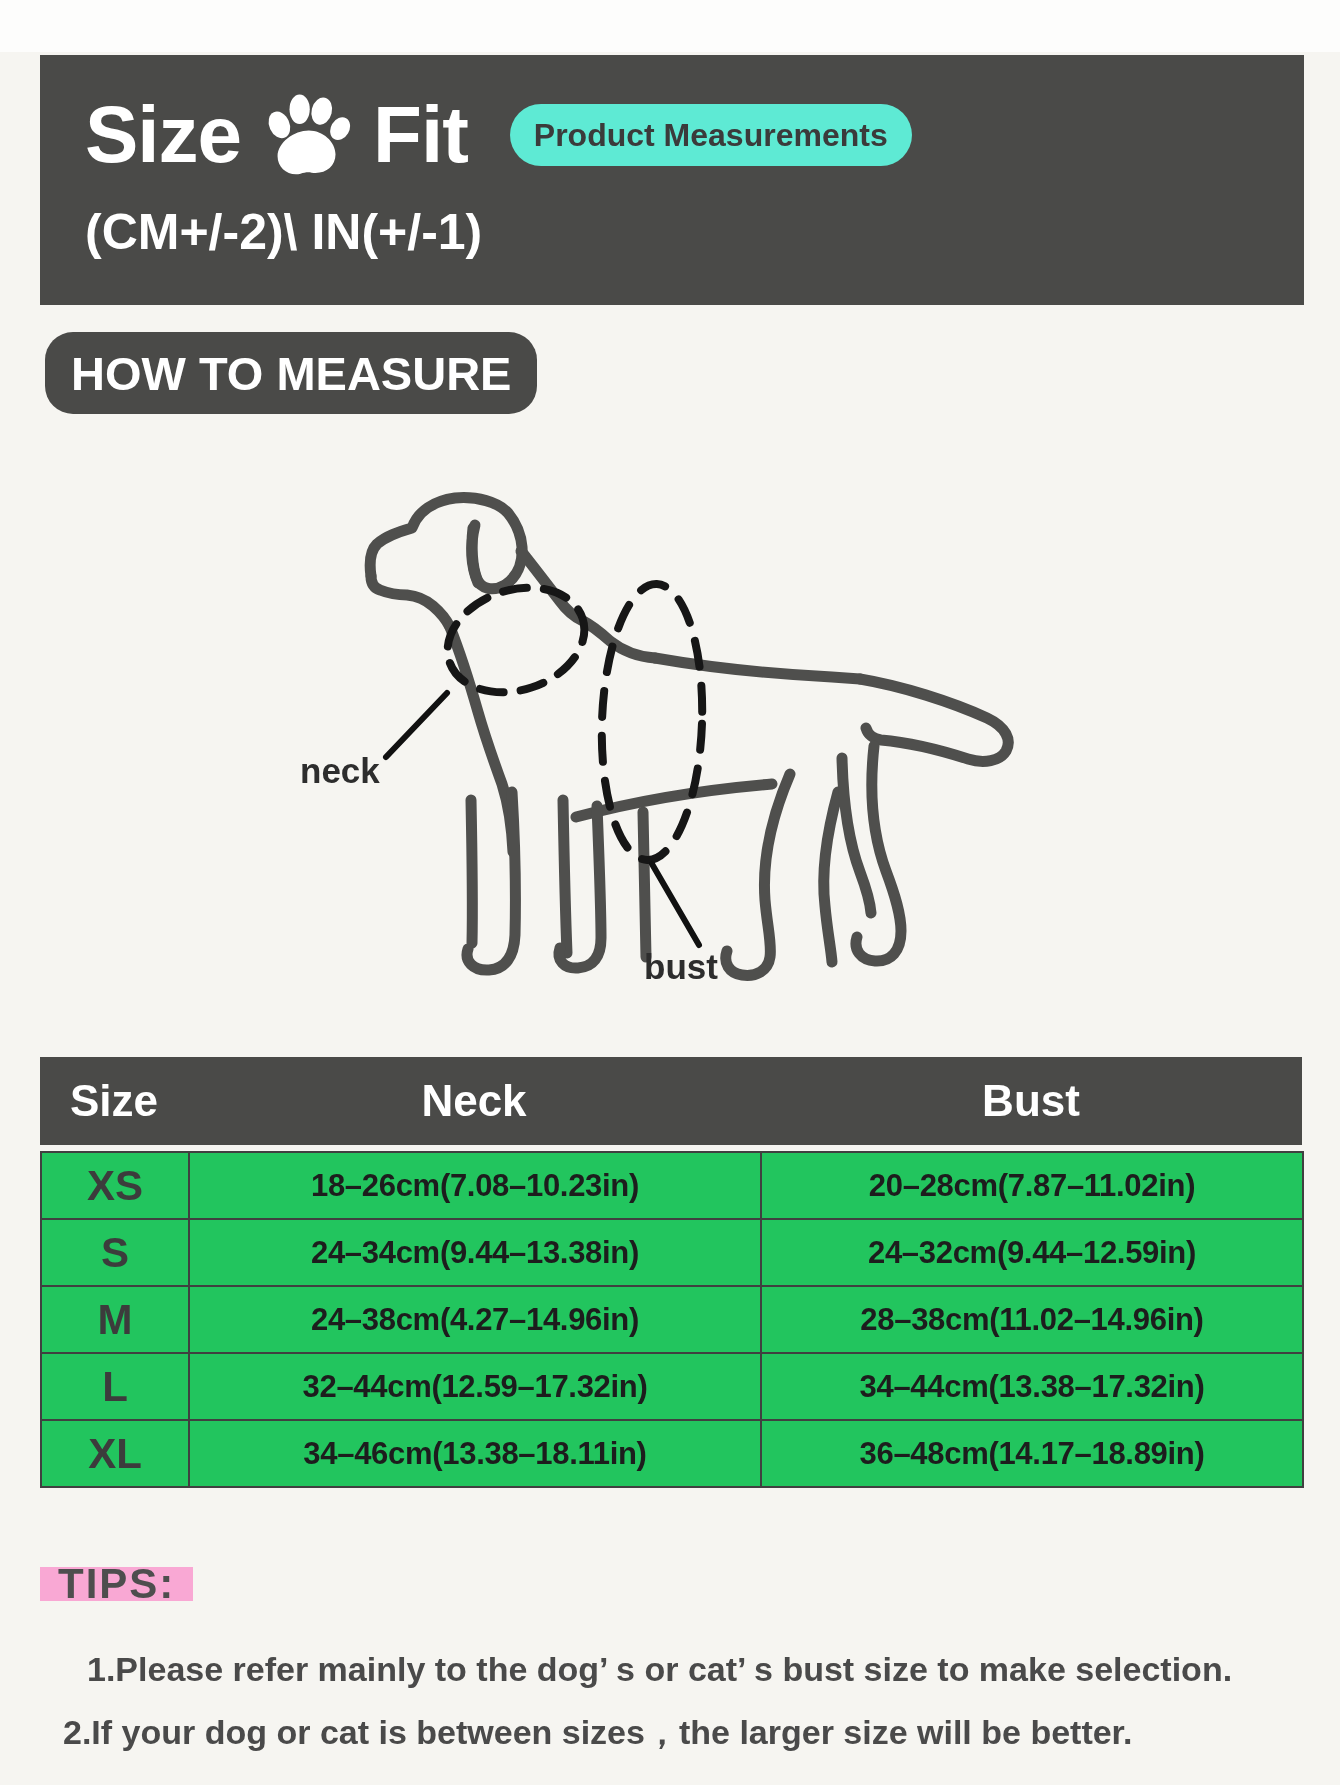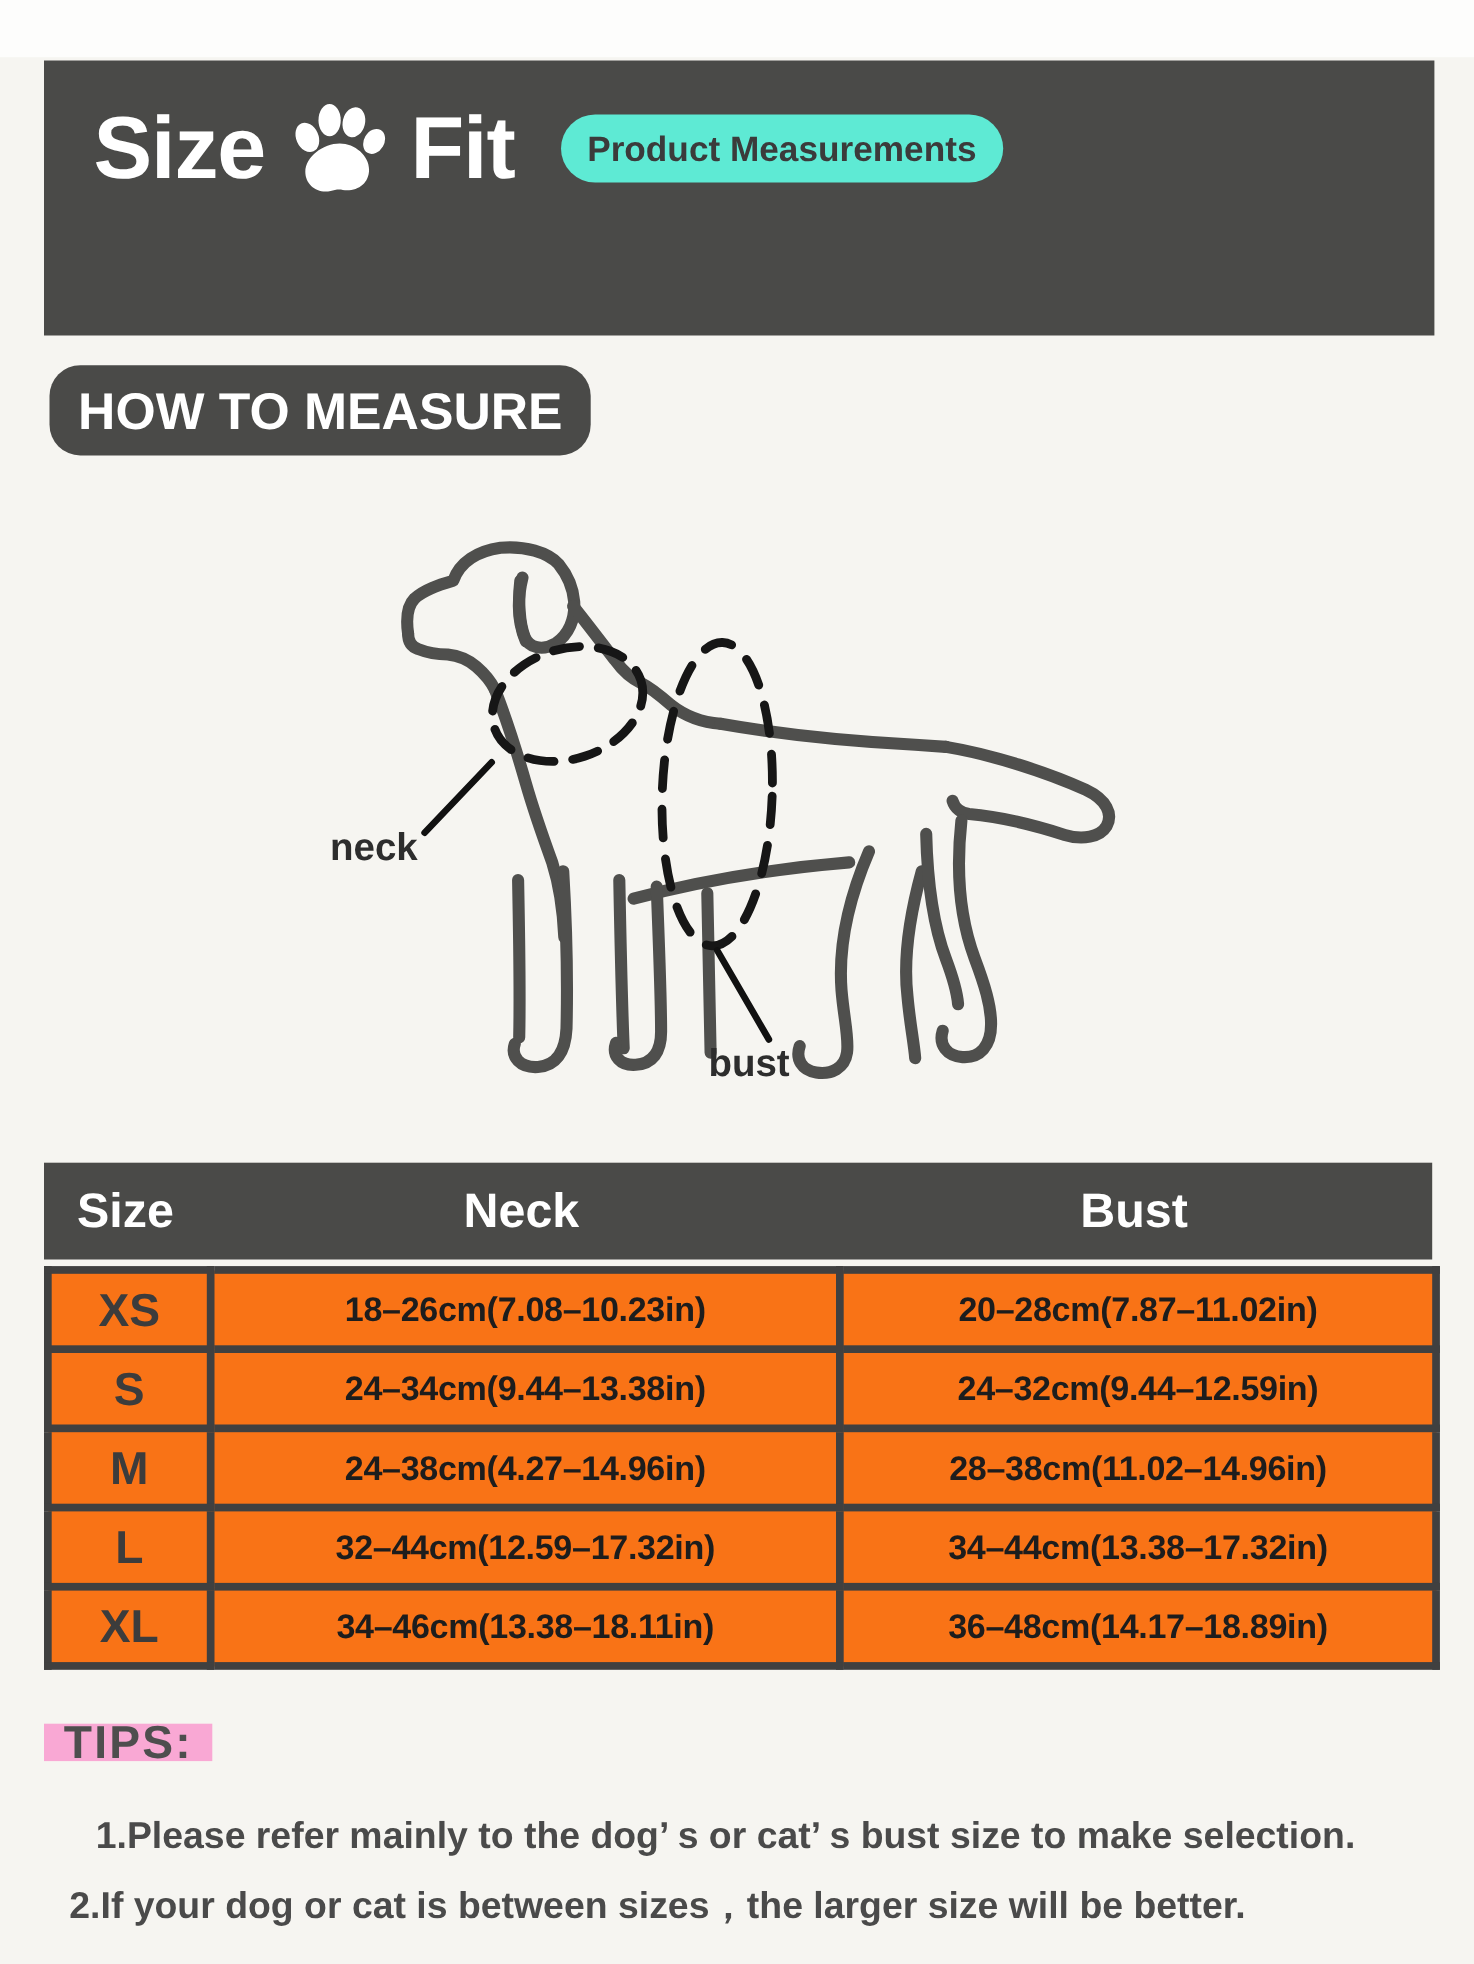--- a/index.html
+++ b/index.html
@@ -58,21 +58,21 @@
   .table-head .hc{display:flex;align-items:center;justify-content:center;
     font-size:44px;font-weight:bold;}
   .hc-size{width:148px;}
   .hc-neck{width:572px;}
   .hc-bust{width:542px;}
   .size-table{
     top:1151px;left:40px;width:1262px;
     border-collapse:collapse;table-layout:fixed;
   }
   .size-table td{
-    border:7px solid #404040;background:#f97316;
+    border:2px solid #404040;background:#22c55e;
     height:63px;text-align:center;vertical-align:middle;
     font-size:31px;font-weight:600;color:#1d1d1d;letter-spacing:-0.3px;
   }
   .size-table td.sz{font-size:42px;font-weight:bold;color:#3c3c3c;letter-spacing:0;}
   .size-table col.c1{width:148px;}
   .size-table col.c2{width:572px;}
   .size-table col.c3{width:542px;}
 
   
   .tips-badge{
@@ -97,20 +97,21 @@
     <svg class="paw" viewBox="0 0 100 90">
       <ellipse cx="20" cy="34" rx="11" ry="15" transform="rotate(-24 20 34)"></ellipse>
       <ellipse cx="42" cy="17" rx="11" ry="16"></ellipse>
       <ellipse cx="66" cy="19" rx="11" ry="15" transform="rotate(14 66 19)"></ellipse>
       <ellipse cx="86" cy="38" rx="10" ry="13" transform="rotate(30 86 38)"></ellipse>
       <path d="M52,40 C67,40 81,52 81,66 C81,80 69,88 55,86 C51,85 47,86 43,87 C30,90 18,81 18,68 C18,53 36,40 52,40 Z"></path>
     </svg>
     <span class="title-word">Fit</span>
     <span class="pm-badge">Product Measurements</span>
   </div>
+  <div class="tolerance">(CM+/-2)\ IN(+/-1)</div>
 </div>
 
 <div class="abs htm-badge">HOW TO MEASURE</div>
 
 <svg class="abs dog-svg" viewBox="240 430 810 570">
 
   <path class="body-line" d="M371,576 C369,562 370,551 377,544 C386,536 398,532 412,528 C418,511 434,501 455,498 C477,496 498,502 508,513 C517,524 521,535 522,547 C523,563 517,577 505,585 C493,592 481,589 477,579 C472,567 471,545 473,528"></path>
   <path class="body-line" d="M475,525 C470,545 471,566 478,583"></path>
   <path class="body-line" d="M371,576 C371,583 374,588 380,590 C390,594 399,595 407,595 C417,596 426,600 433,606 C440,612 446,619 450,627"></path>
 

